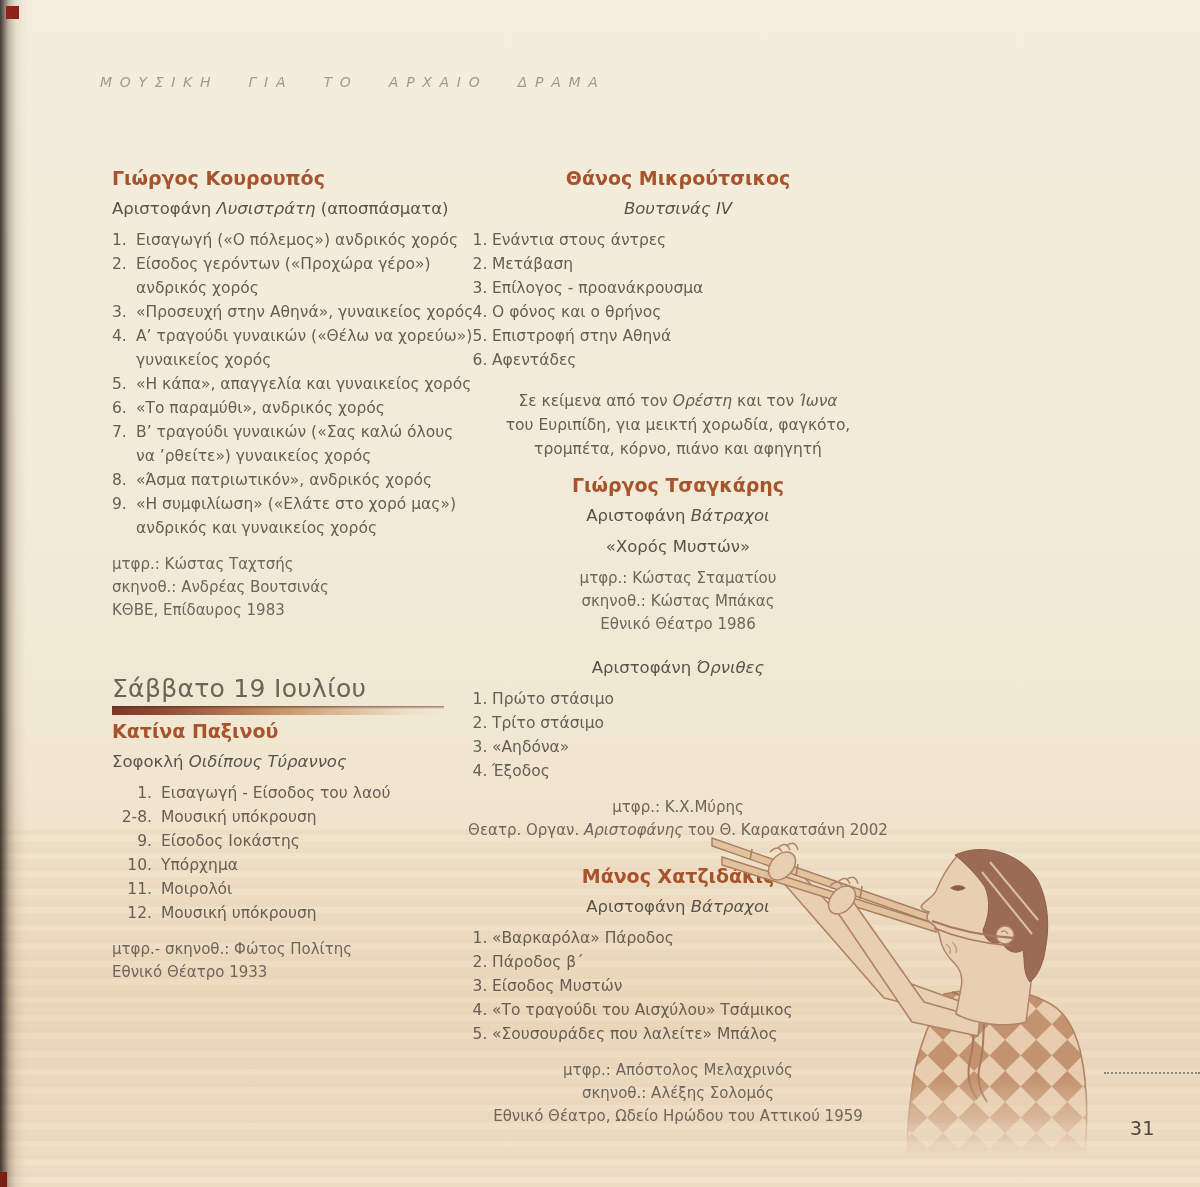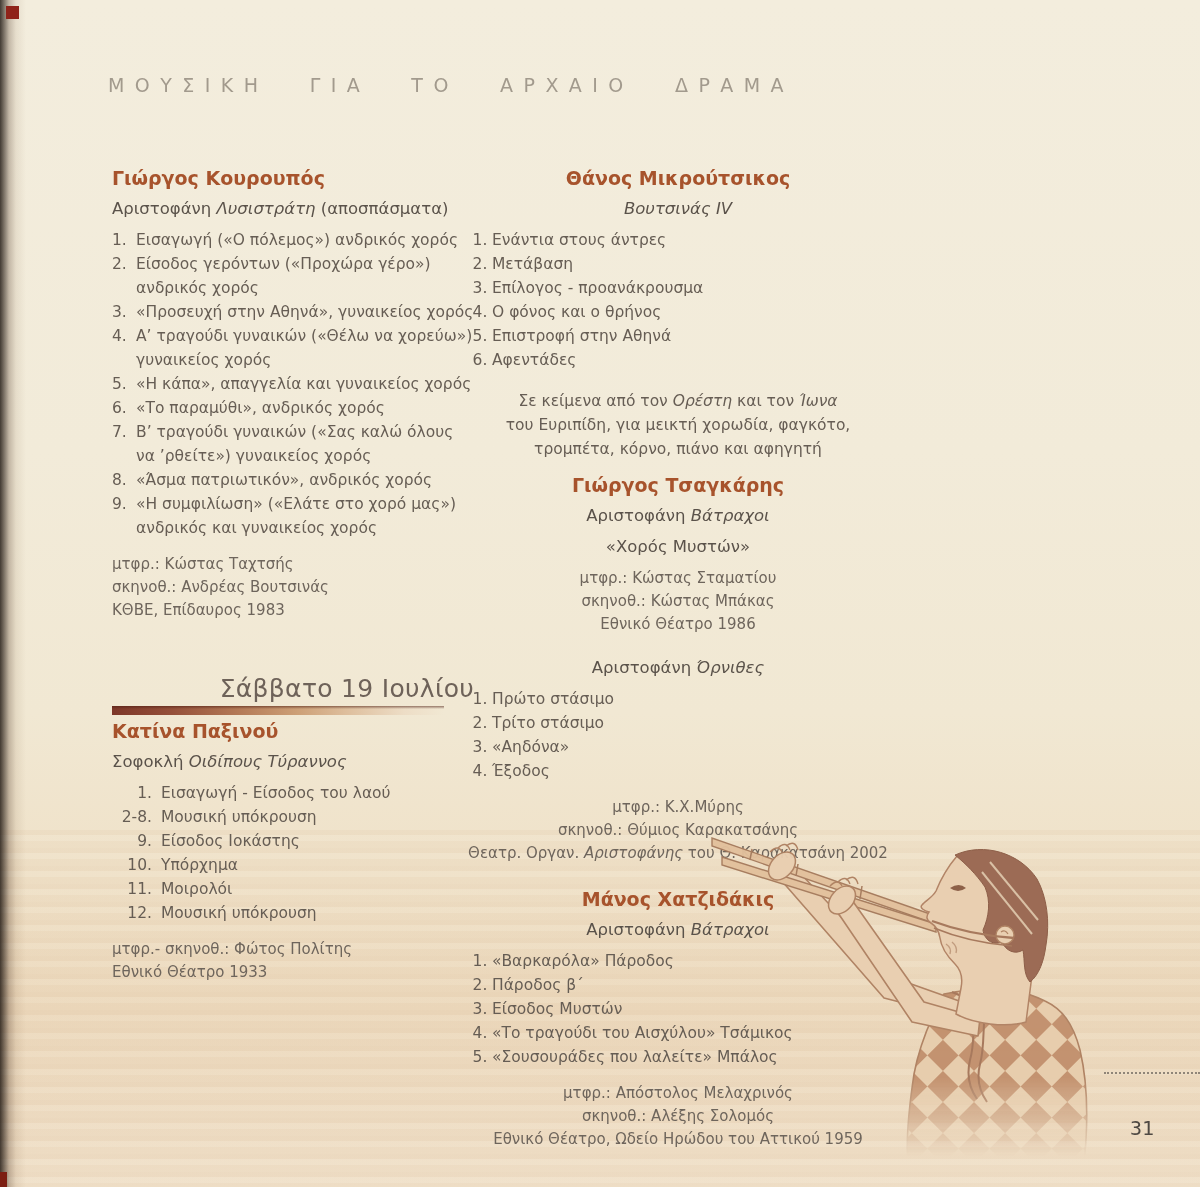--- a/index.html
+++ b/index.html
@@ -29,24 +29,25 @@
     position:absolute;left:0;top:0;bottom:0;width:26px;
     background:linear-gradient(90deg,
       rgba(22,14,9,0.80) 0px, rgba(70,45,28,0.28) 9px,
       rgba(120,90,60,0.10) 16px, rgba(0,0,0,0) 26px);
     pointer-events:none;
   }
   .scan-mark-tl{position:absolute;left:6px;top:6px;width:13px;height:13px;background:#8f231a;}
   .scan-mark-bl{position:absolute;left:0;top:1172px;width:7px;height:15px;background:#7c1e12;}
 
   .page-header{
-    position:absolute;left:108px;top:74px;
-    font-size:19px;color:#a29a8d;
+    position:absolute;left:100px;top:74px;
+    font-size:14px;color:#a29a8d;
     letter-spacing:0.55em;word-spacing:1.3em;
     white-space:nowrap;
+    font-style:italic;
   }
 
   .col{position:absolute;top:166px;}
   .col-left{left:112px;width:362px;}
   .col-right{left:468px;width:420px;text-align:center;}
 
   .composer{font-size:19px;font-weight:bold;color:#a7532c;margin:0 0 7px 0;line-height:24px;}
   .workline{font-size:16.5px;color:#5a524a;margin:0 0 7px 0;line-height:24px;}
   .workline .it{font-style:italic;}
 
@@ -54,21 +55,21 @@
   .titem{display:flex;font-size:15.5px;line-height:24px;color:#665d54;}
   .titem .num{flex:none;width:24px;}
   .titem .txt{white-space:pre-line;}
   .tlist-rightnum .titem .num{width:40px;text-align:right;margin-right:9px;}
 
   .credits{font-size:15px;line-height:23px;color:#6e655c;}
   .credits .it{font-style:italic;}
   .note{font-size:15.5px;line-height:24px;color:#665d54;}
   .note .it{font-style:italic;}
 
-  .date-block{margin-top:52px;text-align:right;}
+  .date-block{margin-top:52px;}
   .date-title{font-size:25px;color:#6e6259;line-height:30px;margin:0 0 2px 0;letter-spacing:0.3px;}
   .date-bar{
     height:9px;width:332px;
     background:
       linear-gradient(180deg, rgba(74,28,18,0.55) 0px, rgba(74,28,18,0) 3px),
       linear-gradient(90deg,
         #7d3728 0%, #95503a 18%, #b47a57 38%, #cda077 56%,
         #ddbd9b 70%, rgba(232,208,182,0.45) 88%, rgba(232,208,182,0) 100%);
   }
   .kp-block{margin-top:4px;}
@@ -271,21 +272,20 @@
             <span class="num">3.</span>
             <span class="txt">«Αηδόνα»</span>
           </div>
         <div class="titem">
             <span class="num">4.</span>
             <span class="txt">Έξοδος</span>
           </div>
       </div>
       <div class="credits">
         <div>μτφρ.: Κ.Χ.Μύρης</div>
-        <div>σκηνοθ.: Θύμιος Καρακατσάνης</div>
         <div><span>Θεατρ. Οργαν. </span><span class="it">Αριστοφάνης</span><span> του Θ. Καρακατσάνη 2002</span></div>
       </div>
     </div>
 
     <div class="mt22">
       <div class="composer">Μάνος Χατζιδάκις</div>
       <div class="workline">
         <span>Αριστοφάνη </span><span class="it">Βάτραχοι</span>
       </div>
       <div class="tlist">

